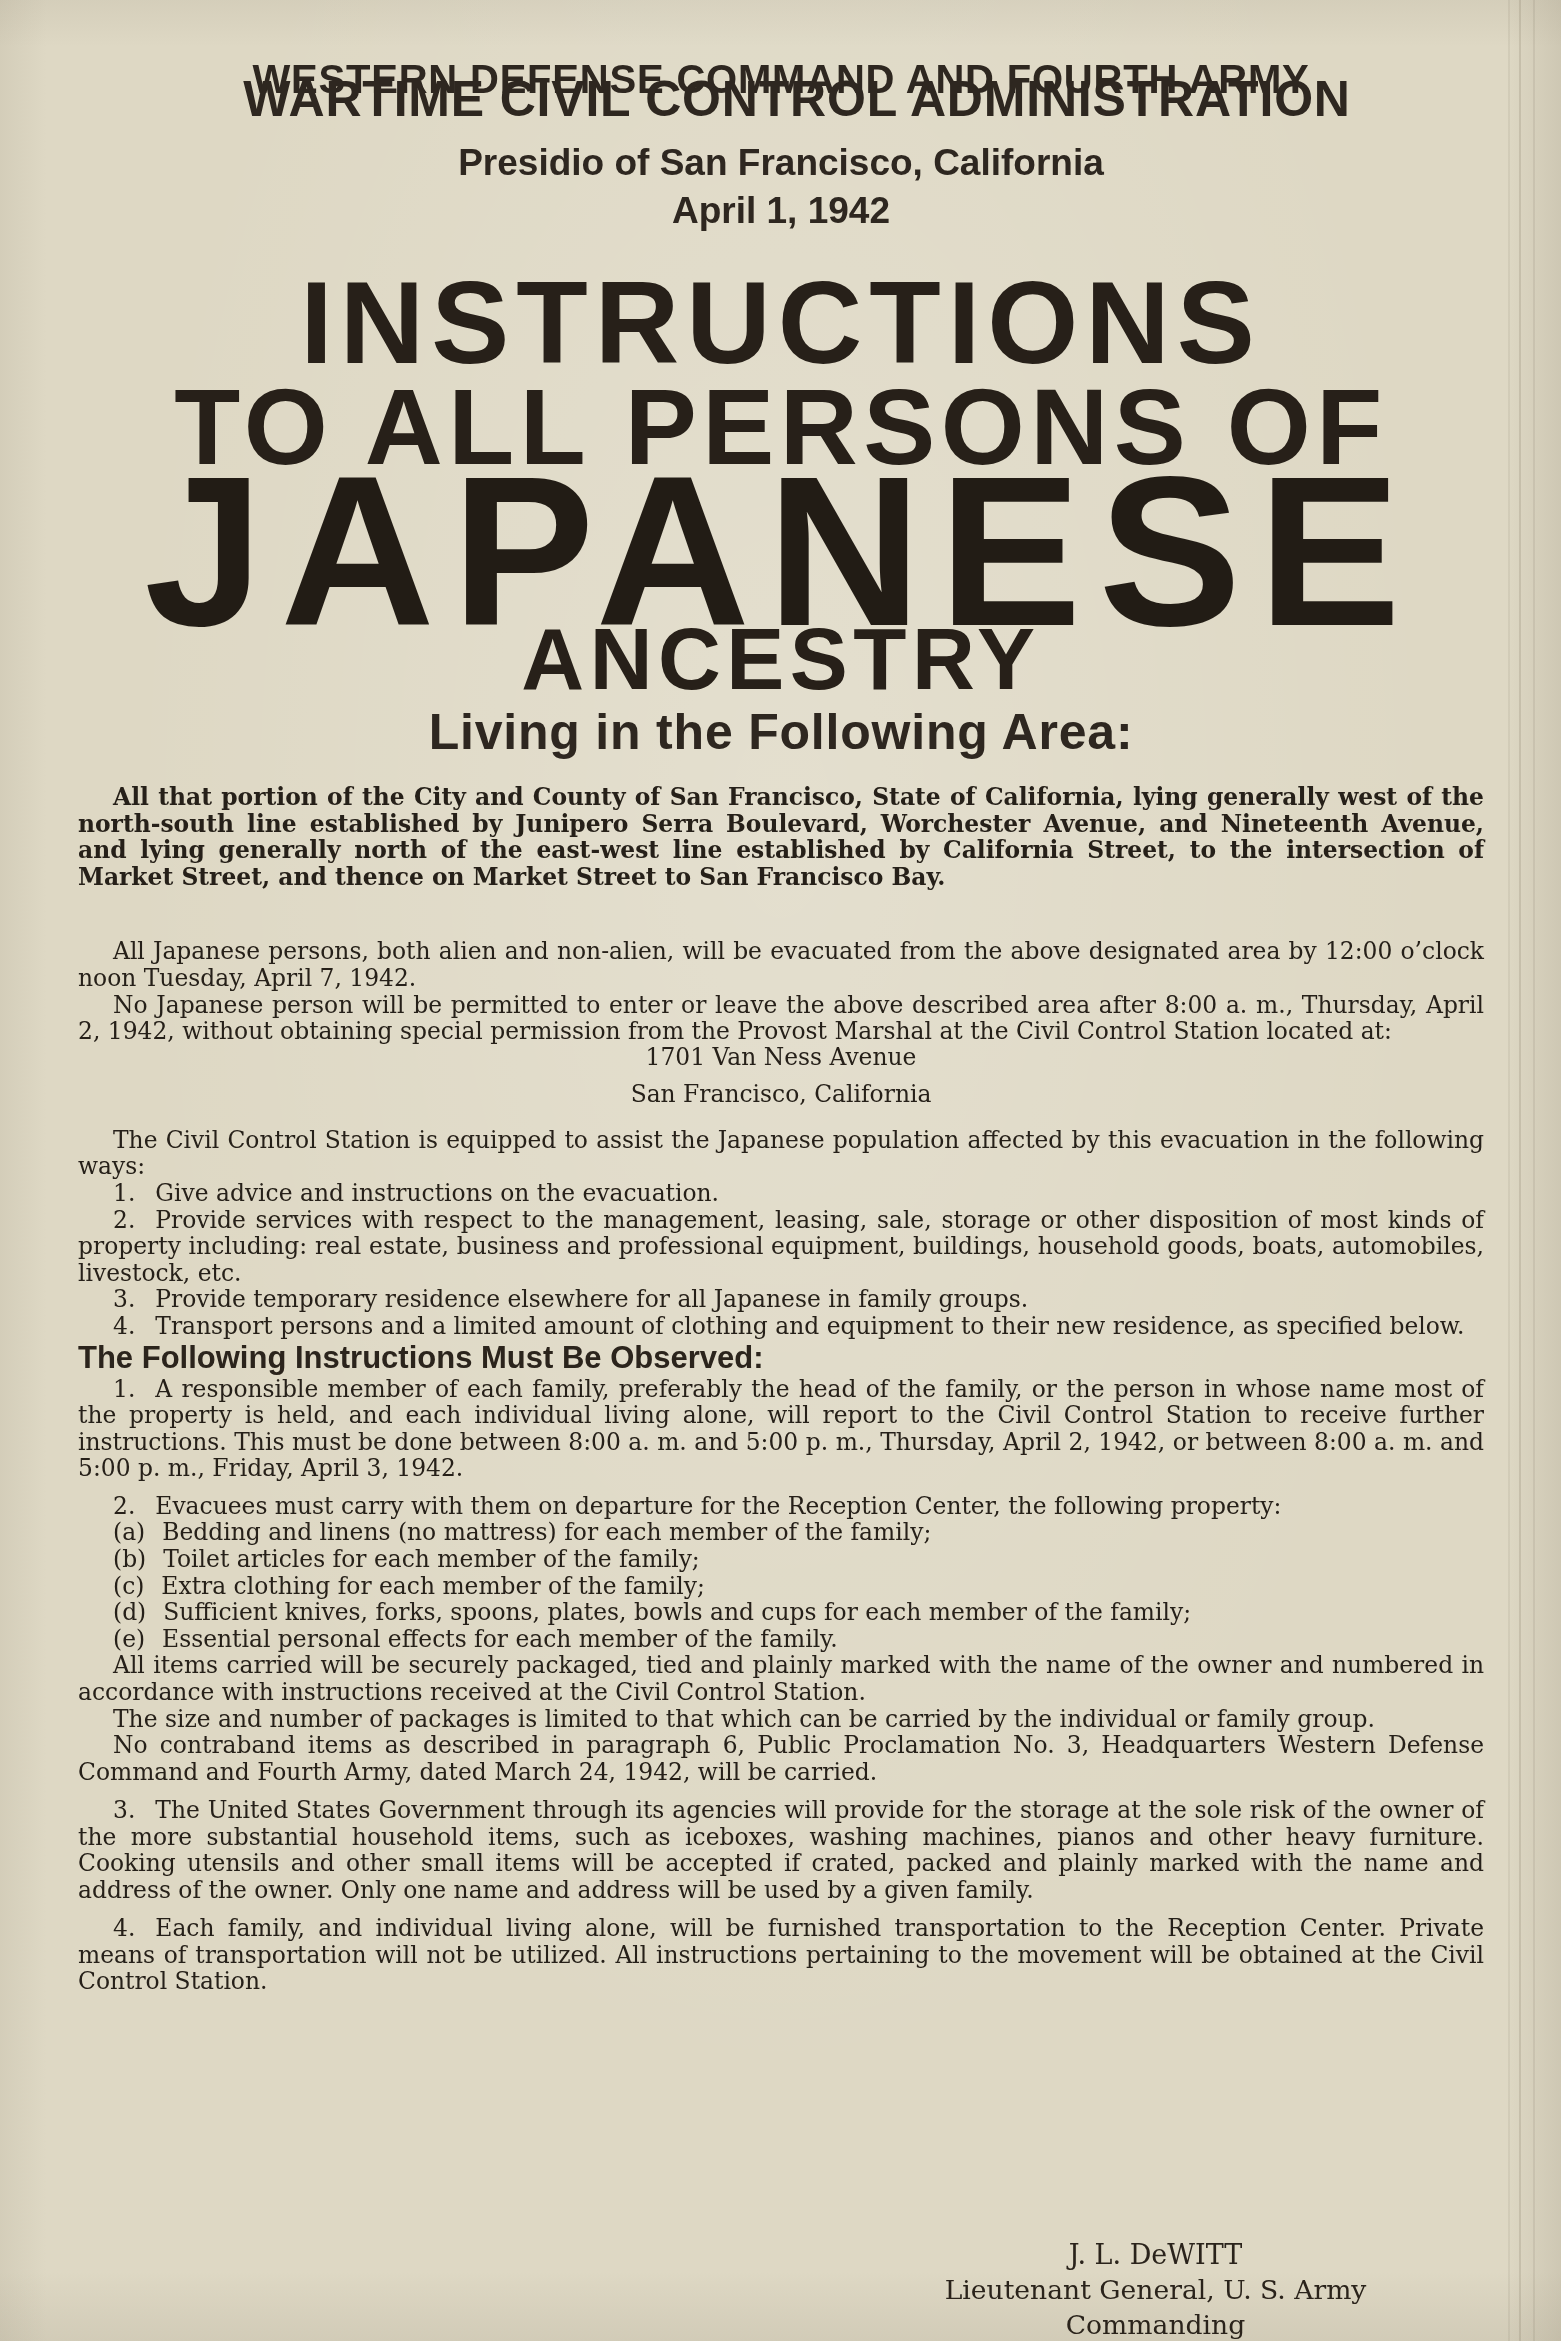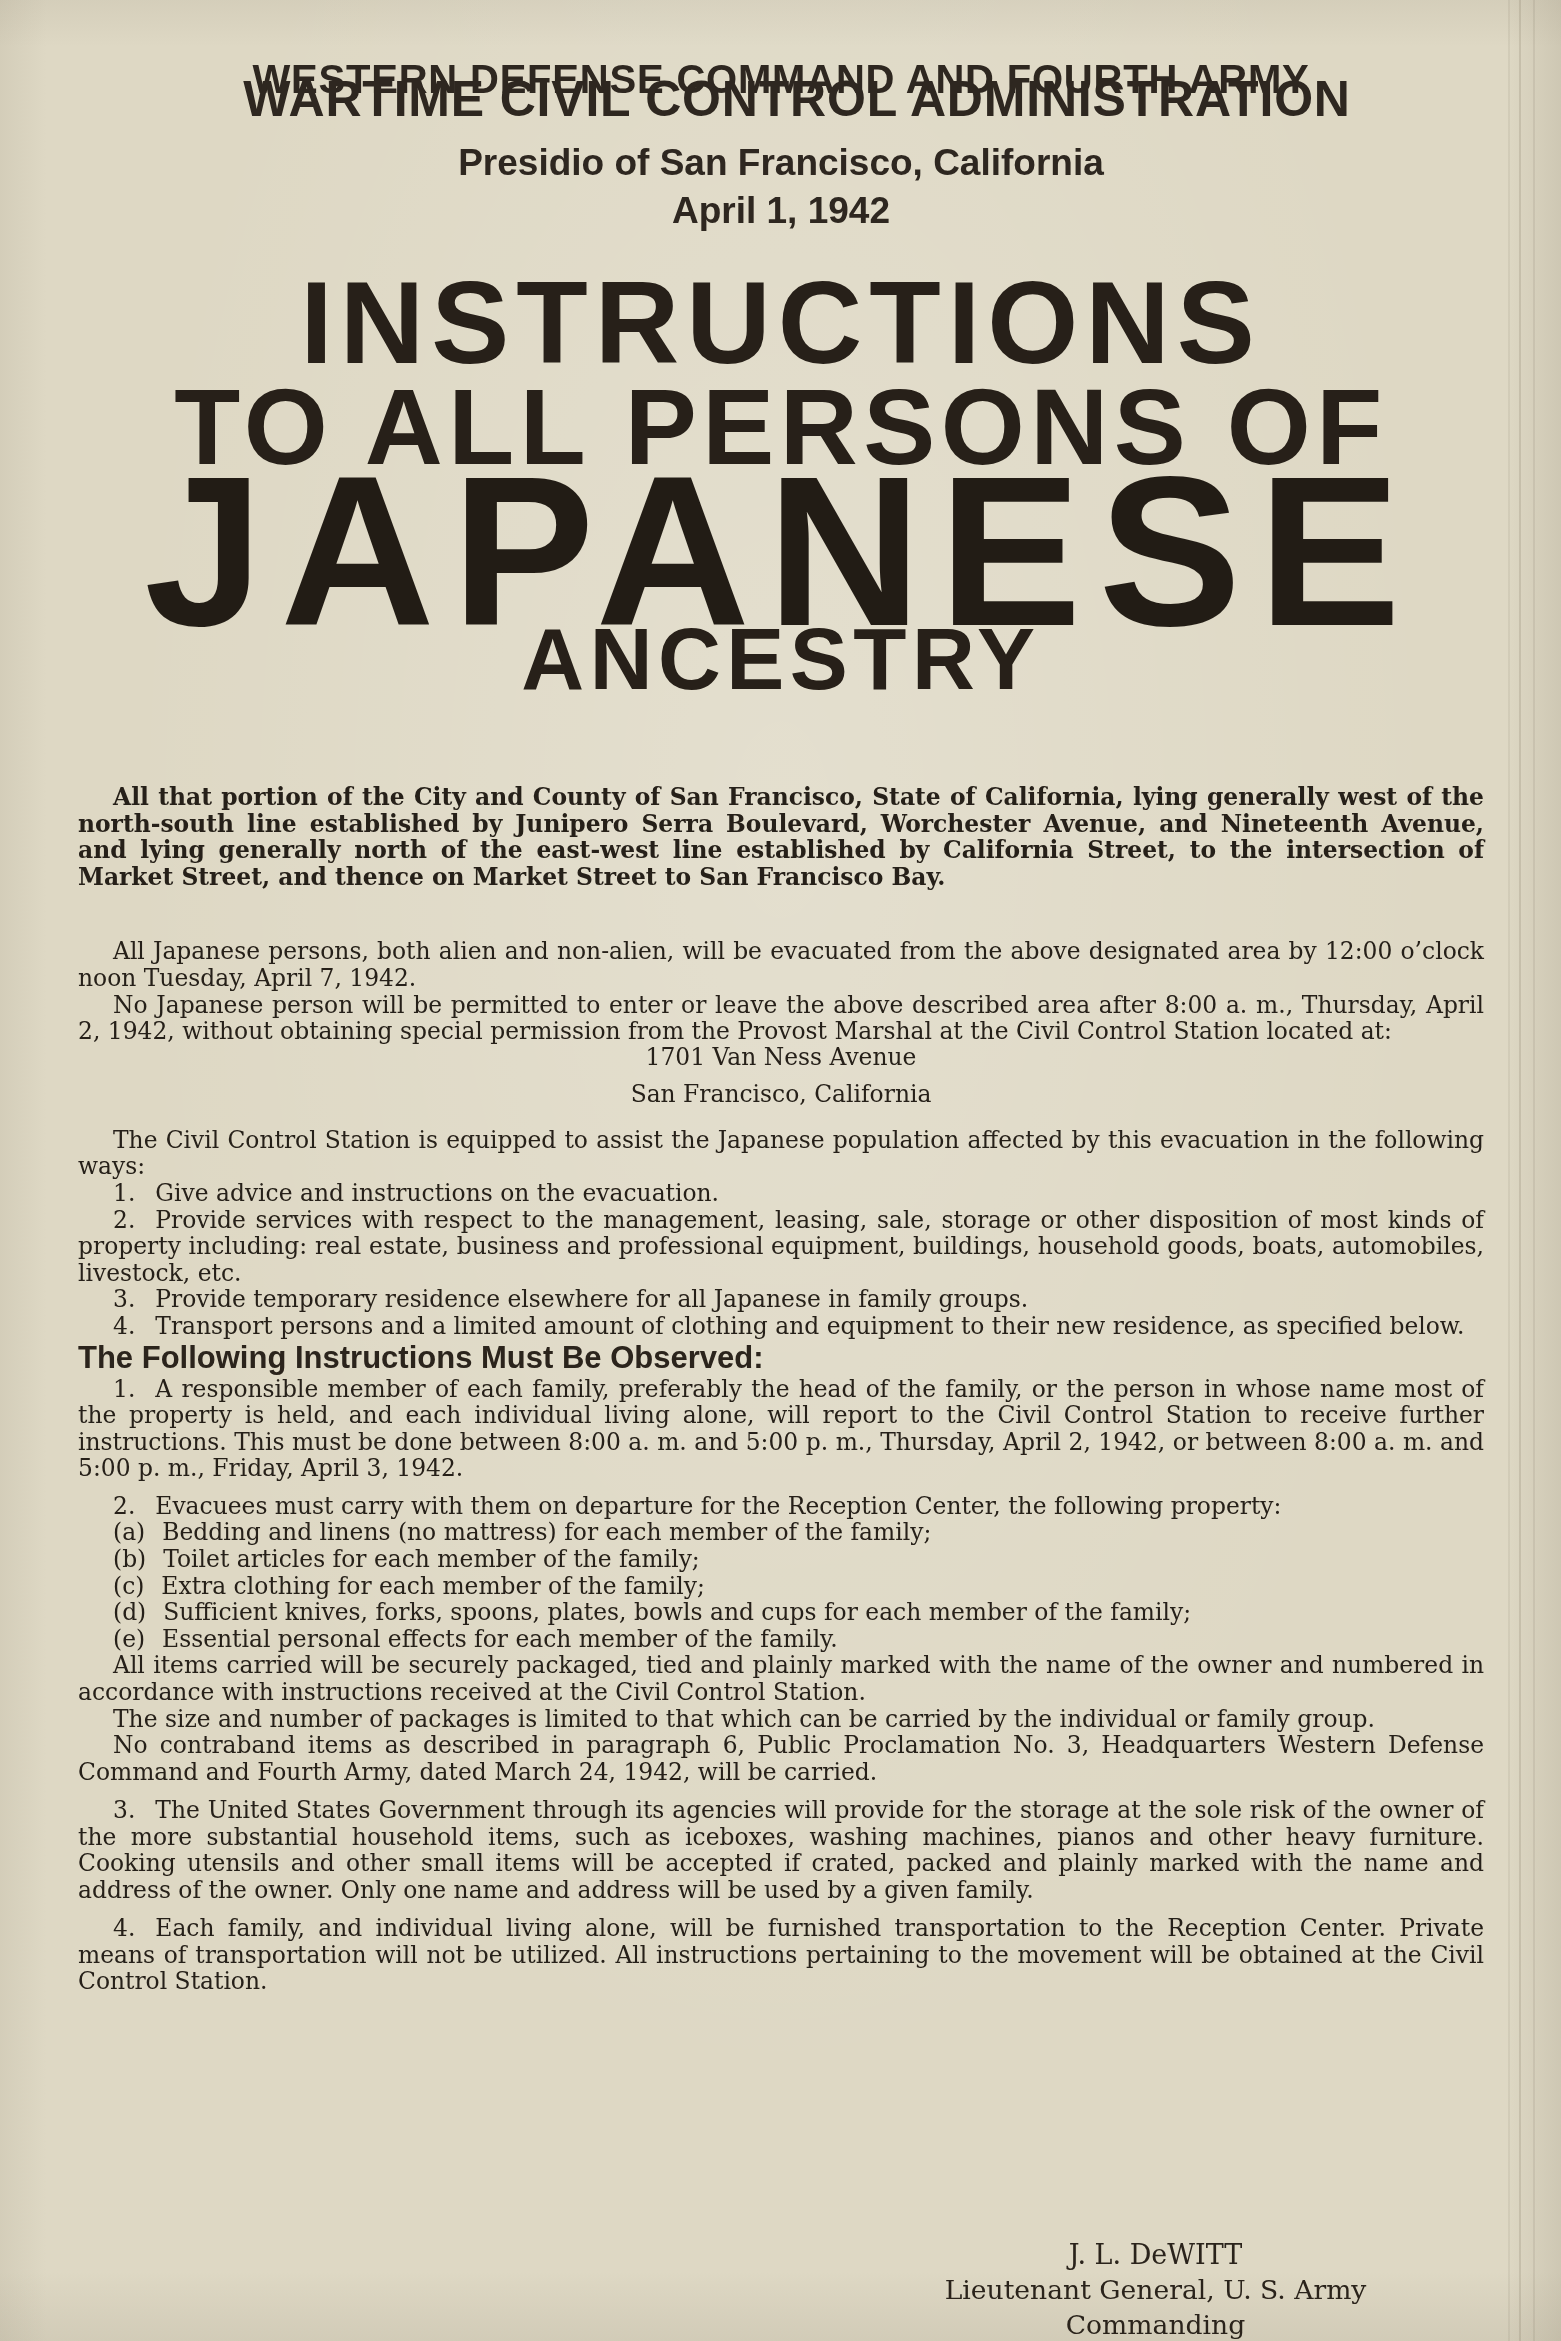--- a/index.html
+++ b/index.html
@@ -70,20 +70,21 @@
 
   <div class="hline sans hd1">WESTERN DEFENSE COMMAND AND FOURTH ARMY</div>
   <div class="hline sans hd2">WARTIME CIVIL CONTROL ADMINISTRATION</div>
   <div class="hline sans hd3">Presidio of San Francisco, California</div>
   <div class="hline sans hd4">April 1, 1942</div>
 
   <div class="hline sans t1">INSTRUCTIONS</div>
   <div class="hline sans t2">TO ALL PERSONS OF</div>
   <div class="hline sans t3">JAPANESE</div>
   <div class="hline sans t4">ANCESTRY</div>
+  <div class="hline sans t5">Living in the Following Area:</div>
 
   <div class="body-text serif">
 
     <p class="para first">All that portion of the City and County of San Francisco, State of California, lying generally west of the north-south line established by Junipero Serra Boulevard, Worchester Avenue, and Nineteenth Avenue, and lying generally north of the east-west line established by California Street, to the intersection of Market Street, and thence on Market Street to San Francisco Bay.</p>
 
     <p class="para" style="margin-top:48px">All Japanese persons, both alien and non-alien, will be evacuated from the above designated area by 12:00 o’clock noon Tuesday, April 7, 1942.</p>
 
     <p class="para">No Japanese person will be permitted to enter or leave the above described area after 8:00 a. m., Thursday, April 2, 1942, without obtaining special permission from the Provost Marshal at the Civil Control Station located at:</p>
 
     <p class="address">1701 Van Ness Avenue</p>

